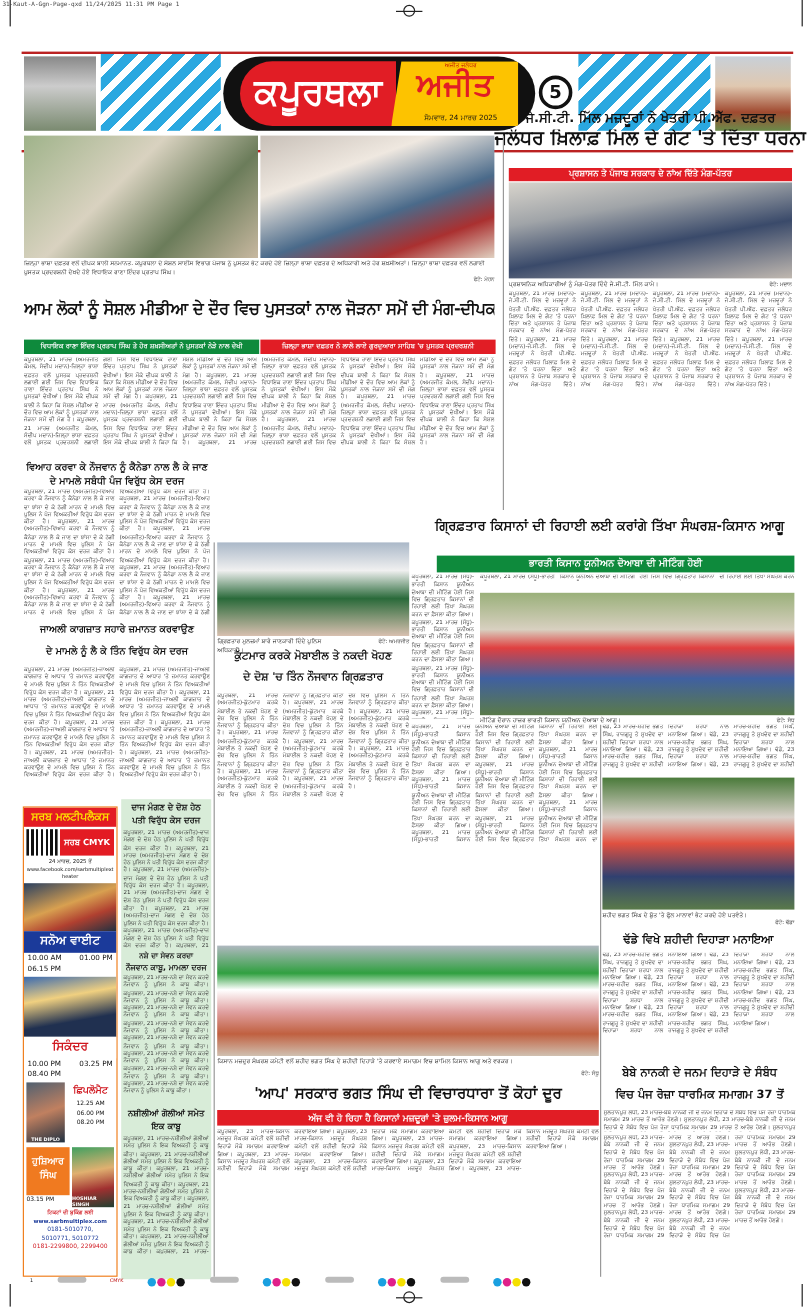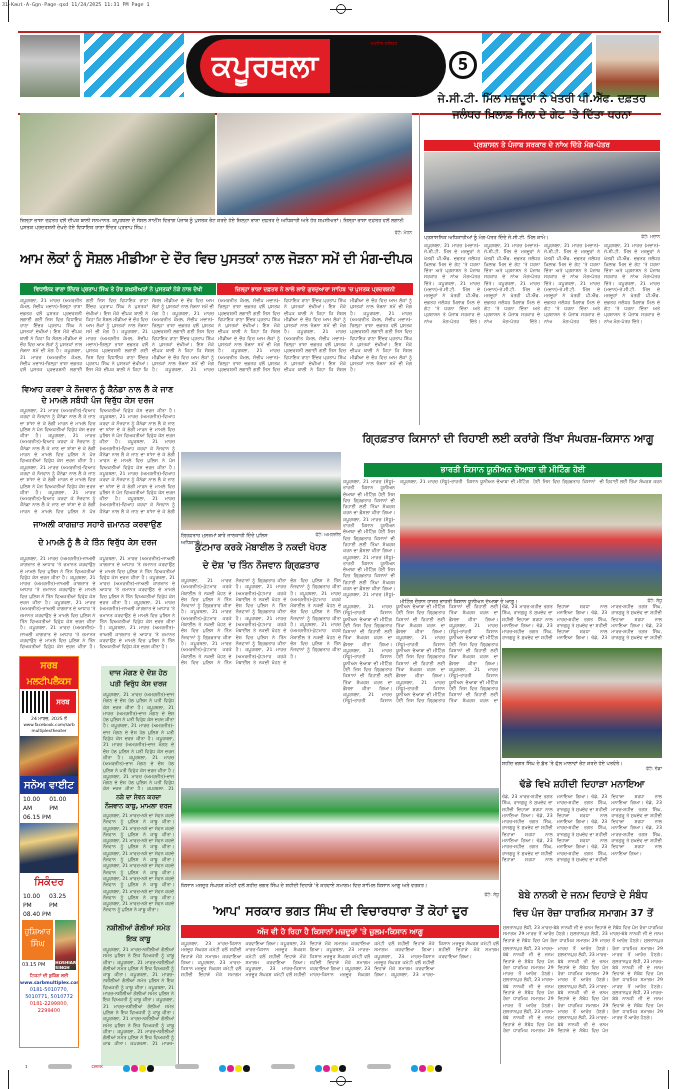--- a/index.html
+++ b/index.html
@@ -1,20 +1,20 @@
 <!DOCTYPE html>
 <html><head>
 <meta charset="utf-8">
 <style>
 *{box-sizing:border-box;margin:0;padding:0}
 body{width:677px;height:1089px;background:#fff;position:relative;overflow:hidden;font-family:"DejaVu Sans",sans-serif;color:#111}
 .abs{position:absolute}
 .slug{left:2px;top:1px;font-size:5px;color:#444;font-family:"DejaVu Sans Mono",monospace;white-space:nowrap}
 .crop{background:#222}
-.masthead{left:18px;top:31px;width:643px;height:84px;border-top:2px solid #b22;border-bottom:2px solid #b22;background:#fff;overflow:hidden}
+.masthead{left:18px;top:43px;width:643px;height:84px;border-top:2px solid #b22;border-bottom:2px solid #b22;background:#fff;overflow:hidden}
 .mh-pattern{position:absolute;top:0;height:64px;background:repeating-linear-gradient(135deg,#2aa8e0 0 8px,#fff 8px 14px)}
 .mh-photo{position:absolute;top:2px;width:60px;height:62px;background:linear-gradient(#888,#ccc 40%,#7a8a70)}
 .mh-center{position:absolute;left:168px;top:2px;width:260px;height:62px;border-radius:32px;background:#111;overflow:hidden}
 .mh-red{position:absolute;left:14px;top:4px;width:130px;height:54px;background:#e11d25;border-radius:28px 0 0 28px;color:#fff;font-weight:bold;font-size:30px;line-height:54px;text-align:center;font-family:"DejaVu Serif",serif}
 .mh-yellow{position:absolute;left:140px;top:4px;width:106px;height:54px;background:#fdc300;color:#e11d25;font-weight:bold;font-size:26px;line-height:40px;text-align:center;clip-path:polygon(8% 0,100% 0,100% 100%,0 100%)}
 .mh-kicker{position:absolute;left:150px;top:5px;width:96px;font-size:5px;color:#b00;text-align:center}
 .mh-date{position:absolute;left:150px;top:48px;width:96px;font-size:6px;color:#111;text-align:center}
 .mh-page{position:absolute;left:431px;top:18px;width:28px;height:28px;border:3px solid #111;border-radius:50%;font-weight:bold;font-size:15px;text-align:center;line-height:22px}
 .photo{background:linear-gradient(135deg,#9fb38a,#d9d2c0 40%,#6b7c5a 70%,#c8b8a0)}
 .photo2{background:linear-gradient(160deg,#c8c0b8,#efe8e0 30%,#4a6a8a 60%,#aa3030 80%,#e0d0c0)}
@@ -45,35 +45,36 @@
 <div class="abs crop" style="left:330px;top:9px;width:22px;height:1px"></div>
 <div class="abs" style="left:336px;top:4px;width:10px;height:10px;border:1px solid #222;border-radius:50%"></div>
 <div class="abs crop" style="left:8px;top:0;width:1px;height:22px"></div>
 <div class="abs crop" style="left:668px;top:0;width:1px;height:22px"></div>
 
 <div class="abs masthead">
   <div class="mh-photo" style="left:2px"></div>
   <div class="mh-pattern" style="left:66px;width:100px"></div>
   <div class="mh-center">
     <div class="mh-red">ਕਪੂਰਥਲਾ</div>
+    <div class="mh-yellow">ਅਜੀਤ</div>
     <div class="mh-kicker">ਅਜੀਤ ਜਲੰਧਰ</div>
     <div class="mh-date">ਸੋਮਵਾਰ, 24 ਮਾਰਚ 2025</div>
   </div>
   <div class="mh-page">5</div>
   <div class="mh-pattern" style="left:464px;width:110px"></div>
   <div class="mh-photo" style="left:578px;width:63px;background:linear-gradient(#c8d0d8,#e0c8b0 40%,#a04a30 75%,#6a8a4a)"></div>
 </div>
 
 <div class="abs photo" style="left:20px;top:113px;width:195px;height:102px"></div>
 <div class="abs photo2" style="left:217px;top:113px;width:195px;height:102px"></div>
 <div class="abs cap" style="left:20px;top:217px;width:392px;height:20px;overflow:hidden">ਜ਼ਿਲ੍ਹਾ ਭਾਸ਼ਾ ਦਫ਼ਤਰ ਵਲੋਂ ਦੀਪਕ ਬਾਲੀ ਸਨਮਾਨਤ. ਕਪੂਰਥਲਾ ਦੇ ਸੋਸ਼ਲ ਸਾਈਂਸ ਵਿਭਾਗ ਪੰਜਾਬ ਨੂੰ ਪੁਸਤਕ ਭੇਟ ਕਰਦੇ ਹੋਏ ਜ਼ਿਲ੍ਹਾ ਭਾਸ਼ਾ ਦਫ਼ਤਰ ਦੇ ਅਧਿਕਾਰੀ ਅਤੇ ਹੋਰ ਸ਼ਖ਼ਸੀਅਤਾਂ। ਜ਼ਿਲ੍ਹਾ ਭਾਸ਼ਾ ਦਫ਼ਤਰ ਵਲੋਂ ਲਗਾਈ ਪੁਸਤਕ ਪ੍ਰਦਰਸ਼ਨੀ ਦੇਖਦੇ ਹੋਏ ਵਿਧਾਇਕ ਰਾਣਾ ਇੰਦਰ ਪ੍ਰਤਾਪ ਸਿੰਘ।</div>
 <div class="abs credit" style="left:340px;top:230px;width:72px">ਫੋਟੋ: ਮੋਹਨ</div>
 
 <div class="abs hl" style="left:412px;top:92px;width:260px;font-size:11px;line-height:14px">ਜੇ.ਸੀ.ਟੀ. ਮਿੱਲ ਮਜ਼ਦੂਰਾਂ ਨੇ ਖੇਤਰੀ ਪੀ.ਐੱਫ. ਦਫ਼ਤਰ</div>
-<div class="abs hl" style="left:412px;top:108px;width:260px;font-size:11px;line-height:14px">ਜਲੰਧਰ ਖ਼ਿਲਾਫ਼ ਮਿਲ ਦੇ ਗੇਟ 'ਤੇ ਦਿੱਤਾ ਧਰਨਾ</div>
+<div class="abs hl" style="left:412px;top:108px;width:260px;font-size:16px;line-height:14px">ਜਲੰਧਰ ਖ਼ਿਲਾਫ਼ ਮਿਲ ਦੇ ਗੇਟ 'ਤੇ ਦਿੱਤਾ ਧਰਨਾ</div>
 <div class="abs band" style="left:424px;top:140px;width:236px;background:#e11d25;font-size:7px;line-height:11px">ਪ੍ਰਸ਼ਾਸਨ ਤੇ ਪੰਜਾਬ ਸਰਕਾਰ ਦੇ ਨਾਂਅ ਦਿੱਤੇ ਮੰਗ-ਪੱਤਰ</div>
 <div class="abs photo3" style="left:424px;top:152px;width:236px;height:80px"></div>
 <div class="abs cap" style="left:424px;top:234px;width:200px">ਪ੍ਰਸ਼ਾਸਨਿਕ ਅਧਿਕਾਰੀਆਂ ਨੂੰ ਮੰਗ-ਪੱਤਰ ਦਿੰਦੇ ਜੇ.ਸੀ.ਟੀ. ਮਿੱਲ ਕਾਮੇ।</div>
 <div class="abs credit" style="left:620px;top:234px;width:40px">ਫੋਟੋ: ਮਦਾਨ</div>
 <div class="abs body" style="left:424px;top:243px;width:236px;height:182px;column-count:4;column-gap:4px">ਕਪੂਰਥਲਾ, 21 ਮਾਰਚ (ਮਦਾਨ)-ਜੇ.ਸੀ.ਟੀ. ਮਿੱਲ ਦੇ ਮਜ਼ਦੂਰਾਂ ਨੇ ਖੇਤਰੀ ਪੀ.ਐੱਫ. ਦਫ਼ਤਰ ਜਲੰਧਰ ਖ਼ਿਲਾਫ਼ ਮਿਲ ਦੇ ਗੇਟ 'ਤੇ ਧਰਨਾ ਦਿੱਤਾ ਅਤੇ ਪ੍ਰਸ਼ਾਸਨ ਤੇ ਪੰਜਾਬ ਸਰਕਾਰ ਦੇ ਨਾਂਅ ਮੰਗ-ਪੱਤਰ ਦਿੱਤੇ। ਕਪੂਰਥਲਾ, 21 ਮਾਰਚ (ਮਦਾਨ)-ਜੇ.ਸੀ.ਟੀ. ਮਿੱਲ ਦੇ ਮਜ਼ਦੂਰਾਂ ਨੇ ਖੇਤਰੀ ਪੀ.ਐੱਫ. ਦਫ਼ਤਰ ਜਲੰਧਰ ਖ਼ਿਲਾਫ਼ ਮਿਲ ਦੇ ਗੇਟ 'ਤੇ ਧਰਨਾ ਦਿੱਤਾ ਅਤੇ ਪ੍ਰਸ਼ਾਸਨ ਤੇ ਪੰਜਾਬ ਸਰਕਾਰ ਦੇ ਨਾਂਅ ਮੰਗ-ਪੱਤਰ ਦਿੱਤੇ। ਕਪੂਰਥਲਾ, 21 ਮਾਰਚ (ਮਦਾਨ)-ਜੇ.ਸੀ.ਟੀ. ਮਿੱਲ ਦੇ ਮਜ਼ਦੂਰਾਂ ਨੇ ਖੇਤਰੀ ਪੀ.ਐੱਫ. ਦਫ਼ਤਰ ਜਲੰਧਰ ਖ਼ਿਲਾਫ਼ ਮਿਲ ਦੇ ਗੇਟ 'ਤੇ ਧਰਨਾ ਦਿੱਤਾ ਅਤੇ ਪ੍ਰਸ਼ਾਸਨ ਤੇ ਪੰਜਾਬ ਸਰਕਾਰ ਦੇ ਨਾਂਅ ਮੰਗ-ਪੱਤਰ ਦਿੱਤੇ। ਕਪੂਰਥਲਾ, 21 ਮਾਰਚ (ਮਦਾਨ)-ਜੇ.ਸੀ.ਟੀ. ਮਿੱਲ ਦੇ ਮਜ਼ਦੂਰਾਂ ਨੇ ਖੇਤਰੀ ਪੀ.ਐੱਫ. ਦਫ਼ਤਰ ਜਲੰਧਰ ਖ਼ਿਲਾਫ਼ ਮਿਲ ਦੇ ਗੇਟ 'ਤੇ ਧਰਨਾ ਦਿੱਤਾ ਅਤੇ ਪ੍ਰਸ਼ਾਸਨ ਤੇ ਪੰਜਾਬ ਸਰਕਾਰ ਦੇ ਨਾਂਅ ਮੰਗ-ਪੱਤਰ ਦਿੱਤੇ। ਕਪੂਰਥਲਾ, 21 ਮਾਰਚ (ਮਦਾਨ)-ਜੇ.ਸੀ.ਟੀ. ਮਿੱਲ ਦੇ ਮਜ਼ਦੂਰਾਂ ਨੇ ਖੇਤਰੀ ਪੀ.ਐੱਫ. ਦਫ਼ਤਰ ਜਲੰਧਰ ਖ਼ਿਲਾਫ਼ ਮਿਲ ਦੇ ਗੇਟ 'ਤੇ ਧਰਨਾ ਦਿੱਤਾ ਅਤੇ ਪ੍ਰਸ਼ਾਸਨ ਤੇ ਪੰਜਾਬ ਸਰਕਾਰ ਦੇ ਨਾਂਅ ਮੰਗ-ਪੱਤਰ ਦਿੱਤੇ। ਕਪੂਰਥਲਾ, 21 ਮਾਰਚ (ਮਦਾਨ)-ਜੇ.ਸੀ.ਟੀ. ਮਿੱਲ ਦੇ ਮਜ਼ਦੂਰਾਂ ਨੇ ਖੇਤਰੀ ਪੀ.ਐੱਫ. ਦਫ਼ਤਰ ਜਲੰਧਰ ਖ਼ਿਲਾਫ਼ ਮਿਲ ਦੇ ਗੇਟ 'ਤੇ ਧਰਨਾ ਦਿੱਤਾ ਅਤੇ ਪ੍ਰਸ਼ਾਸਨ ਤੇ ਪੰਜਾਬ ਸਰਕਾਰ ਦੇ ਨਾਂਅ ਮੰਗ-ਪੱਤਰ ਦਿੱਤੇ। ਕਪੂਰਥਲਾ, 21 ਮਾਰਚ (ਮਦਾਨ)-ਜੇ.ਸੀ.ਟੀ. ਮਿੱਲ ਦੇ ਮਜ਼ਦੂਰਾਂ ਨੇ ਖੇਤਰੀ ਪੀ.ਐੱਫ. ਦਫ਼ਤਰ ਜਲੰਧਰ ਖ਼ਿਲਾਫ਼ ਮਿਲ ਦੇ ਗੇਟ 'ਤੇ ਧਰਨਾ ਦਿੱਤਾ ਅਤੇ ਪ੍ਰਸ਼ਾਸਨ ਤੇ ਪੰਜਾਬ ਸਰਕਾਰ ਦੇ ਨਾਂਅ ਮੰਗ-ਪੱਤਰ ਦਿੱਤੇ। ਕਪੂਰਥਲਾ, 21 ਮਾਰਚ (ਮਦਾਨ)-ਜੇ.ਸੀ.ਟੀ. ਮਿੱਲ ਦੇ ਮਜ਼ਦੂਰਾਂ ਨੇ ਖੇਤਰੀ ਪੀ.ਐੱਫ. ਦਫ਼ਤਰ ਜਲੰਧਰ ਖ਼ਿਲਾਫ਼ ਮਿਲ ਦੇ ਗੇਟ 'ਤੇ ਧਰਨਾ ਦਿੱਤਾ ਅਤੇ ਪ੍ਰਸ਼ਾਸਨ ਤੇ ਪੰਜਾਬ ਸਰਕਾਰ ਦੇ ਨਾਂਅ ਮੰਗ-ਪੱਤਰ ਦਿੱਤੇ। </div>
 
 <div class="abs hl" style="left:20px;top:247px;width:392px;font-size:13.5px;line-height:22px;letter-spacing:-0.3px">ਆਮ ਲੋਕਾਂ ਨੂੰ ਸੋਸ਼ਲ ਮੀਡੀਆ ਦੇ ਦੌਰ ਵਿਚ ਪੁਸਤਕਾਂ ਨਾਲ ਜੋੜਨਾ ਸਮੇਂ ਦੀ ਮੰਗ-ਦੀਪਕ ਬਾਲੀ</div>
 <div class="abs band" style="left:20px;top:283px;width:196px;background:#0e8a3c;font-size:5.6px;line-height:12px">ਵਿਧਾਇਕ ਰਾਣਾ ਇੰਦਰ ਪ੍ਰਤਾਪ ਸਿੰਘ ਤੇ ਹੋਰ ਸ਼ਖ਼ਸੀਅਤਾਂ ਨੇ ਪੁਸਤਕਾਂ ਨੇੜੇ ਨਾਲ ਦੇਖੀ</div>
 <div class="abs band" style="left:217px;top:283px;width:196px;background:#e11d25;font-size:5.6px;line-height:12px">ਜ਼ਿਲ੍ਹਾ ਭਾਸ਼ਾ ਦਫ਼ਤਰ ਨੇ ਲਾਲੋ ਲਾਏ ਗੁਰਦੁਆਰਾ ਸਾਹਿਬ 'ਚ ਪੁਸਤਕ ਪ੍ਰਦਰਸ਼ਨੀ</div>
 <div class="abs body" style="left:20px;top:298px;width:392px;height:82px;column-count:6;column-gap:4px">ਕਪੂਰਥਲਾ, 21 ਮਾਰਚ (ਅਮਰਜੀਤ ਕੋਮਲ, ਸੰਦੀਪ ਮਦਾਨ)-ਜ਼ਿਲ੍ਹਾ ਭਾਸ਼ਾ ਦਫ਼ਤਰ ਵਲੋਂ ਪੁਸਤਕ ਪ੍ਰਦਰਸ਼ਨੀ ਲਗਾਈ ਗਈ ਜਿਸ ਵਿਚ ਵਿਧਾਇਕ ਰਾਣਾ ਇੰਦਰ ਪ੍ਰਤਾਪ ਸਿੰਘ ਨੇ ਪੁਸਤਕਾਂ ਦੇਖੀਆਂ। ਇਸ ਮੌਕੇ ਦੀਪਕ ਬਾਲੀ ਨੇ ਕਿਹਾ ਕਿ ਸੋਸ਼ਲ ਮੀਡੀਆ ਦੇ ਦੌਰ ਵਿਚ ਆਮ ਲੋਕਾਂ ਨੂੰ ਪੁਸਤਕਾਂ ਨਾਲ ਜੋੜਨਾ ਸਮੇਂ ਦੀ ਮੰਗ ਹੈ। ਕਪੂਰਥਲਾ, 21 ਮਾਰਚ (ਅਮਰਜੀਤ ਕੋਮਲ, ਸੰਦੀਪ ਮਦਾਨ)-ਜ਼ਿਲ੍ਹਾ ਭਾਸ਼ਾ ਦਫ਼ਤਰ ਵਲੋਂ ਪੁਸਤਕ ਪ੍ਰਦਰਸ਼ਨੀ ਲਗਾਈ ਗਈ ਜਿਸ ਵਿਚ ਵਿਧਾਇਕ ਰਾਣਾ ਇੰਦਰ ਪ੍ਰਤਾਪ ਸਿੰਘ ਨੇ ਪੁਸਤਕਾਂ ਦੇਖੀਆਂ। ਇਸ ਮੌਕੇ ਦੀਪਕ ਬਾਲੀ ਨੇ ਕਿਹਾ ਕਿ ਸੋਸ਼ਲ ਮੀਡੀਆ ਦੇ ਦੌਰ ਵਿਚ ਆਮ ਲੋਕਾਂ ਨੂੰ ਪੁਸਤਕਾਂ ਨਾਲ ਜੋੜਨਾ ਸਮੇਂ ਦੀ ਮੰਗ ਹੈ। ਕਪੂਰਥਲਾ, 21 ਮਾਰਚ (ਅਮਰਜੀਤ ਕੋਮਲ, ਸੰਦੀਪ ਮਦਾਨ)-ਜ਼ਿਲ੍ਹਾ ਭਾਸ਼ਾ ਦਫ਼ਤਰ ਵਲੋਂ ਪੁਸਤਕ ਪ੍ਰਦਰਸ਼ਨੀ ਲਗਾਈ ਗਈ ਜਿਸ ਵਿਚ ਵਿਧਾਇਕ ਰਾਣਾ ਇੰਦਰ ਪ੍ਰਤਾਪ ਸਿੰਘ ਨੇ ਪੁਸਤਕਾਂ ਦੇਖੀਆਂ। ਇਸ ਮੌਕੇ ਦੀਪਕ ਬਾਲੀ ਨੇ ਕਿਹਾ ਕਿ ਸੋਸ਼ਲ ਮੀਡੀਆ ਦੇ ਦੌਰ ਵਿਚ ਆਮ ਲੋਕਾਂ ਨੂੰ ਪੁਸਤਕਾਂ ਨਾਲ ਜੋੜਨਾ ਸਮੇਂ ਦੀ ਮੰਗ ਹੈ। ਕਪੂਰਥਲਾ, 21 ਮਾਰਚ (ਅਮਰਜੀਤ ਕੋਮਲ, ਸੰਦੀਪ ਮਦਾਨ)-ਜ਼ਿਲ੍ਹਾ ਭਾਸ਼ਾ ਦਫ਼ਤਰ ਵਲੋਂ ਪੁਸਤਕ ਪ੍ਰਦਰਸ਼ਨੀ ਲਗਾਈ ਗਈ ਜਿਸ ਵਿਚ ਵਿਧਾਇਕ ਰਾਣਾ ਇੰਦਰ ਪ੍ਰਤਾਪ ਸਿੰਘ ਨੇ ਪੁਸਤਕਾਂ ਦੇਖੀਆਂ। ਇਸ ਮੌਕੇ ਦੀਪਕ ਬਾਲੀ ਨੇ ਕਿਹਾ ਕਿ ਸੋਸ਼ਲ ਮੀਡੀਆ ਦੇ ਦੌਰ ਵਿਚ ਆਮ ਲੋਕਾਂ ਨੂੰ ਪੁਸਤਕਾਂ ਨਾਲ ਜੋੜਨਾ ਸਮੇਂ ਦੀ ਮੰਗ ਹੈ। ਕਪੂਰਥਲਾ, 21 ਮਾਰਚ (ਅਮਰਜੀਤ ਕੋਮਲ, ਸੰਦੀਪ ਮਦਾਨ)-ਜ਼ਿਲ੍ਹਾ ਭਾਸ਼ਾ ਦਫ਼ਤਰ ਵਲੋਂ ਪੁਸਤਕ ਪ੍ਰਦਰਸ਼ਨੀ ਲਗਾਈ ਗਈ ਜਿਸ ਵਿਚ ਵਿਧਾਇਕ ਰਾਣਾ ਇੰਦਰ ਪ੍ਰਤਾਪ ਸਿੰਘ ਨੇ ਪੁਸਤਕਾਂ ਦੇਖੀਆਂ। ਇਸ ਮੌਕੇ ਦੀਪਕ ਬਾਲੀ ਨੇ ਕਿਹਾ ਕਿ ਸੋਸ਼ਲ ਮੀਡੀਆ ਦੇ ਦੌਰ ਵਿਚ ਆਮ ਲੋਕਾਂ ਨੂੰ ਪੁਸਤਕਾਂ ਨਾਲ ਜੋੜਨਾ ਸਮੇਂ ਦੀ ਮੰਗ ਹੈ। ਕਪੂਰਥਲਾ, 21 ਮਾਰਚ (ਅਮਰਜੀਤ ਕੋਮਲ, ਸੰਦੀਪ ਮਦਾਨ)-ਜ਼ਿਲ੍ਹਾ ਭਾਸ਼ਾ ਦਫ਼ਤਰ ਵਲੋਂ ਪੁਸਤਕ ਪ੍ਰਦਰਸ਼ਨੀ ਲਗਾਈ ਗਈ ਜਿਸ ਵਿਚ ਵਿਧਾਇਕ ਰਾਣਾ ਇੰਦਰ ਪ੍ਰਤਾਪ ਸਿੰਘ ਨੇ ਪੁਸਤਕਾਂ ਦੇਖੀਆਂ। ਇਸ ਮੌਕੇ ਦੀਪਕ ਬਾਲੀ ਨੇ ਕਿਹਾ ਕਿ ਸੋਸ਼ਲ ਮੀਡੀਆ ਦੇ ਦੌਰ ਵਿਚ ਆਮ ਲੋਕਾਂ ਨੂੰ ਪੁਸਤਕਾਂ ਨਾਲ ਜੋੜਨਾ ਸਮੇਂ ਦੀ ਮੰਗ ਹੈ। ਕਪੂਰਥਲਾ, 21 ਮਾਰਚ (ਅਮਰਜੀਤ ਕੋਮਲ, ਸੰਦੀਪ ਮਦਾਨ)-ਜ਼ਿਲ੍ਹਾ ਭਾਸ਼ਾ ਦਫ਼ਤਰ ਵਲੋਂ ਪੁਸਤਕ ਪ੍ਰਦਰਸ਼ਨੀ ਲਗਾਈ ਗਈ ਜਿਸ ਵਿਚ ਵਿਧਾਇਕ ਰਾਣਾ ਇੰਦਰ ਪ੍ਰਤਾਪ ਸਿੰਘ ਨੇ ਪੁਸਤਕਾਂ ਦੇਖੀਆਂ। ਇਸ ਮੌਕੇ ਦੀਪਕ ਬਾਲੀ ਨੇ ਕਿਹਾ ਕਿ ਸੋਸ਼ਲ ਮੀਡੀਆ ਦੇ ਦੌਰ ਵਿਚ ਆਮ ਲੋਕਾਂ ਨੂੰ ਪੁਸਤਕਾਂ ਨਾਲ ਜੋੜਨਾ ਸਮੇਂ ਦੀ ਮੰਗ ਹੈ। ਕਪੂਰਥਲਾ, 21 ਮਾਰਚ (ਅਮਰਜੀਤ ਕੋਮਲ, ਸੰਦੀਪ ਮਦਾਨ)-ਜ਼ਿਲ੍ਹਾ ਭਾਸ਼ਾ ਦਫ਼ਤਰ ਵਲੋਂ ਪੁਸਤਕ ਪ੍ਰਦਰਸ਼ਨੀ ਲਗਾਈ ਗਈ ਜਿਸ ਵਿਚ ਵਿਧਾਇਕ ਰਾਣਾ ਇੰਦਰ ਪ੍ਰਤਾਪ ਸਿੰਘ ਨੇ ਪੁਸਤਕਾਂ ਦੇਖੀਆਂ। ਇਸ ਮੌਕੇ ਦੀਪਕ ਬਾਲੀ ਨੇ ਕਿਹਾ ਕਿ ਸੋਸ਼ਲ ਮੀਡੀਆ ਦੇ ਦੌਰ ਵਿਚ ਆਮ ਲੋਕਾਂ ਨੂੰ ਪੁਸਤਕਾਂ ਨਾਲ ਜੋੜਨਾ ਸਮੇਂ ਦੀ ਮੰਗ ਹੈ। </div>
@@ -123,21 +124,21 @@
 <div class="abs credit" style="left:460px;top:892px;width:39px">ਫੋਟੋ: ਸੰਧੂ</div>
 <div class="abs hl" style="left:181px;top:902px;width:318px;font-size:12.5px;line-height:18px">'ਆਪ' ਸਰਕਾਰ ਭਗਤ ਸਿੰਘ ਦੀ ਵਿਚਾਰਧਾਰਾ ਤੋਂ ਕੋਹਾਂ ਦੂਰ</div>
 <div class="abs band" style="left:181px;top:925px;width:318px;background:#e11d25;font-size:7.5px;line-height:13px">ਅੱਜ ਵੀ ਹੋ ਰਿਹਾ ਹੈ ਕਿਸਾਨਾਂ ਮਜ਼ਦੂਰਾਂ 'ਤੇ ਜ਼ੁਲਮ-ਕਿਸਾਨ ਆਗੂ</div>
 <div class="abs body" style="left:181px;top:941px;width:318px;height:122px;column-count:5;column-gap:4px">ਕਪੂਰਥਲਾ, 23 ਮਾਰਚ-ਕਿਸਾਨ ਮਜ਼ਦੂਰ ਸੰਘਰਸ਼ ਕਮੇਟੀ ਵਲੋਂ ਸ਼ਹੀਦੀ ਦਿਹਾੜੇ ਮੌਕੇ ਸਮਾਗਮ ਕਰਵਾਇਆ ਗਿਆ। ਕਪੂਰਥਲਾ, 23 ਮਾਰਚ-ਕਿਸਾਨ ਮਜ਼ਦੂਰ ਸੰਘਰਸ਼ ਕਮੇਟੀ ਵਲੋਂ ਸ਼ਹੀਦੀ ਦਿਹਾੜੇ ਮੌਕੇ ਸਮਾਗਮ ਕਰਵਾਇਆ ਗਿਆ। ਕਪੂਰਥਲਾ, 23 ਮਾਰਚ-ਕਿਸਾਨ ਮਜ਼ਦੂਰ ਸੰਘਰਸ਼ ਕਮੇਟੀ ਵਲੋਂ ਸ਼ਹੀਦੀ ਦਿਹਾੜੇ ਮੌਕੇ ਸਮਾਗਮ ਕਰਵਾਇਆ ਗਿਆ। ਕਪੂਰਥਲਾ, 23 ਮਾਰਚ-ਕਿਸਾਨ ਮਜ਼ਦੂਰ ਸੰਘਰਸ਼ ਕਮੇਟੀ ਵਲੋਂ ਸ਼ਹੀਦੀ ਦਿਹਾੜੇ ਮੌਕੇ ਸਮਾਗਮ ਕਰਵਾਇਆ ਗਿਆ। ਕਪੂਰਥਲਾ, 23 ਮਾਰਚ-ਕਿਸਾਨ ਮਜ਼ਦੂਰ ਸੰਘਰਸ਼ ਕਮੇਟੀ ਵਲੋਂ ਸ਼ਹੀਦੀ ਦਿਹਾੜੇ ਮੌਕੇ ਸਮਾਗਮ ਕਰਵਾਇਆ ਗਿਆ। ਕਪੂਰਥਲਾ, 23 ਮਾਰਚ-ਕਿਸਾਨ ਮਜ਼ਦੂਰ ਸੰਘਰਸ਼ ਕਮੇਟੀ ਵਲੋਂ ਸ਼ਹੀਦੀ ਦਿਹਾੜੇ ਮੌਕੇ ਸਮਾਗਮ ਕਰਵਾਇਆ ਗਿਆ। ਕਪੂਰਥਲਾ, 23 ਮਾਰਚ-ਕਿਸਾਨ ਮਜ਼ਦੂਰ ਸੰਘਰਸ਼ ਕਮੇਟੀ ਵਲੋਂ ਸ਼ਹੀਦੀ ਦਿਹਾੜੇ ਮੌਕੇ ਸਮਾਗਮ ਕਰਵਾਇਆ ਗਿਆ। ਕਪੂਰਥਲਾ, 23 ਮਾਰਚ-ਕਿਸਾਨ ਮਜ਼ਦੂਰ ਸੰਘਰਸ਼ ਕਮੇਟੀ ਵਲੋਂ ਸ਼ਹੀਦੀ ਦਿਹਾੜੇ ਮੌਕੇ ਸਮਾਗਮ ਕਰਵਾਇਆ ਗਿਆ। </div>
 
 <div class="abs hl" style="left:503px;top:888px;width:160px;font-size:9.5px;line-height:14px">ਬੇਬੇ ਨਾਨਕੀ ਦੇ ਜਨਮ ਦਿਹਾੜੇ ਦੇ ਸੰਬੰਧ</div>
 <div class="abs hl" style="left:503px;top:906px;width:160px;font-size:9.5px;line-height:14px">ਵਿਚ ਪੰਜ ਰੋਜ਼ਾ ਧਾਰਮਿਕ ਸਮਾਗਮ 37 ਤੋਂ</div>
 <div class="abs body" style="left:503px;top:925px;width:160px;height:18px">ਸੁਲਤਾਨਪੁਰ ਲੋਧੀ, 23 ਮਾਰਚ-ਬੇਬੇ ਨਾਨਕੀ ਜੀ ਦੇ ਜਨਮ ਦਿਹਾੜੇ ਦੇ ਸੰਬੰਧ ਵਿਚ ਪੰਜ ਰੋਜ਼ਾ ਧਾਰਮਿਕ ਸਮਾਗਮ 29 ਮਾਰਚ ਤੋਂ ਆਰੰਭ ਹੋਣਗੇ। ਸੁਲਤਾਨਪੁਰ ਲੋਧੀ, 23 ਮਾਰਚ-ਬੇਬੇ ਨਾਨਕੀ ਜੀ ਦੇ ਜਨਮ ਦਿਹਾੜੇ ਦੇ ਸੰਬੰਧ ਵਿਚ ਪੰਜ ਰੋਜ਼ਾ ਧਾਰਮਿਕ ਸਮਾਗਮ 29 ਮਾਰਚ ਤੋਂ ਆਰੰਭ ਹੋਣਗੇ। ਸੁਲਤਾਨਪੁਰ ਲੋਧੀ, 23 ਮਾਰਚ-ਬੇਬੇ ਨਾਨਕੀ ਜੀ ਦੇ ਜਨਮ ਦਿਹਾੜੇ ਦੇ ਸੰਬੰਧ ਵਿਚ ਪੰਜ ਰੋਜ਼ਾ ਧਾਰਮਿਕ ਸਮਾਗਮ 29 ਮਾਰਚ ਤੋਂ ਆਰੰਭ ਹੋਣਗੇ। ਸੁਲਤਾਨਪੁਰ ਲੋਧੀ, 23 ਮਾਰਚ-ਬੇਬੇ ਨਾਨਕੀ ਜੀ ਦੇ ਜਨਮ ਦਿਹਾੜੇ ਦੇ ਸੰਬੰਧ ਵਿਚ ਪੰਜ ਰੋਜ਼ਾ ਧਾਰਮਿਕ ਸਮਾਗਮ 29 ਮਾਰਚ ਤੋਂ ਆਰੰਭ ਹੋਣਗੇ। ਸੁਲਤਾਨਪੁਰ ਲੋਧੀ, 23 ਮਾਰਚ-ਬੇਬੇ ਨਾਨਕੀ ਜੀ ਦੇ ਜਨਮ ਦਿਹਾੜੇ ਦੇ ਸੰਬੰਧ ਵਿਚ ਪੰਜ ਰੋਜ਼ਾ ਧਾਰਮਿਕ ਸਮਾਗਮ 29 ਮਾਰਚ ਤੋਂ ਆਰੰਭ ਹੋਣਗੇ। ਸੁਲਤਾਨਪੁਰ ਲੋਧੀ, 23 ਮਾਰਚ-ਬੇਬੇ ਨਾਨਕੀ ਜੀ ਦੇ ਜਨਮ ਦਿਹਾੜੇ ਦੇ ਸੰਬੰਧ ਵਿਚ ਪੰਜ ਰੋਜ਼ਾ ਧਾਰਮਿਕ ਸਮਾਗਮ 29 ਮਾਰਚ ਤੋਂ ਆਰੰਭ ਹੋਣਗੇ। ਸੁਲਤਾਨਪੁਰ ਲੋਧੀ, 23 ਮਾਰਚ-ਬੇਬੇ ਨਾਨਕੀ ਜੀ ਦੇ ਜਨਮ ਦਿਹਾੜੇ ਦੇ ਸੰਬੰਧ ਵਿਚ ਪੰਜ ਰੋਜ਼ਾ ਧਾਰਮਿਕ ਸਮਾਗਮ 29 ਮਾਰਚ ਤੋਂ ਆਰੰਭ ਹੋਣਗੇ। ਸੁਲਤਾਨਪੁਰ ਲੋਧੀ, 23 ਮਾਰਚ-ਬੇਬੇ ਨਾਨਕੀ ਜੀ ਦੇ ਜਨਮ ਦਿਹਾੜੇ ਦੇ ਸੰਬੰਧ ਵਿਚ ਪੰਜ ਰੋਜ਼ਾ ਧਾਰਮਿਕ ਸਮਾਗਮ 29 ਮਾਰਚ ਤੋਂ ਆਰੰਭ ਹੋਣਗੇ। </div>
 <div class="abs body" style="left:503px;top:946px;width:160px;height:117px;column-count:3;column-gap:4px">ਸੁਲਤਾਨਪੁਰ ਲੋਧੀ, 23 ਮਾਰਚ-ਬੇਬੇ ਨਾਨਕੀ ਜੀ ਦੇ ਜਨਮ ਦਿਹਾੜੇ ਦੇ ਸੰਬੰਧ ਵਿਚ ਪੰਜ ਰੋਜ਼ਾ ਧਾਰਮਿਕ ਸਮਾਗਮ 29 ਮਾਰਚ ਤੋਂ ਆਰੰਭ ਹੋਣਗੇ। ਸੁਲਤਾਨਪੁਰ ਲੋਧੀ, 23 ਮਾਰਚ-ਬੇਬੇ ਨਾਨਕੀ ਜੀ ਦੇ ਜਨਮ ਦਿਹਾੜੇ ਦੇ ਸੰਬੰਧ ਵਿਚ ਪੰਜ ਰੋਜ਼ਾ ਧਾਰਮਿਕ ਸਮਾਗਮ 29 ਮਾਰਚ ਤੋਂ ਆਰੰਭ ਹੋਣਗੇ। ਸੁਲਤਾਨਪੁਰ ਲੋਧੀ, 23 ਮਾਰਚ-ਬੇਬੇ ਨਾਨਕੀ ਜੀ ਦੇ ਜਨਮ ਦਿਹਾੜੇ ਦੇ ਸੰਬੰਧ ਵਿਚ ਪੰਜ ਰੋਜ਼ਾ ਧਾਰਮਿਕ ਸਮਾਗਮ 29 ਮਾਰਚ ਤੋਂ ਆਰੰਭ ਹੋਣਗੇ। ਸੁਲਤਾਨਪੁਰ ਲੋਧੀ, 23 ਮਾਰਚ-ਬੇਬੇ ਨਾਨਕੀ ਜੀ ਦੇ ਜਨਮ ਦਿਹਾੜੇ ਦੇ ਸੰਬੰਧ ਵਿਚ ਪੰਜ ਰੋਜ਼ਾ ਧਾਰਮਿਕ ਸਮਾਗਮ 29 ਮਾਰਚ ਤੋਂ ਆਰੰਭ ਹੋਣਗੇ। ਸੁਲਤਾਨਪੁਰ ਲੋਧੀ, 23 ਮਾਰਚ-ਬੇਬੇ ਨਾਨਕੀ ਜੀ ਦੇ ਜਨਮ ਦਿਹਾੜੇ ਦੇ ਸੰਬੰਧ ਵਿਚ ਪੰਜ ਰੋਜ਼ਾ ਧਾਰਮਿਕ ਸਮਾਗਮ 29 ਮਾਰਚ ਤੋਂ ਆਰੰਭ ਹੋਣਗੇ। ਸੁਲਤਾਨਪੁਰ ਲੋਧੀ, 23 ਮਾਰਚ-ਬੇਬੇ ਨਾਨਕੀ ਜੀ ਦੇ ਜਨਮ ਦਿਹਾੜੇ ਦੇ ਸੰਬੰਧ ਵਿਚ ਪੰਜ ਰੋਜ਼ਾ ਧਾਰਮਿਕ ਸਮਾਗਮ 29 ਮਾਰਚ ਤੋਂ ਆਰੰਭ ਹੋਣਗੇ। ਸੁਲਤਾਨਪੁਰ ਲੋਧੀ, 23 ਮਾਰਚ-ਬੇਬੇ ਨਾਨਕੀ ਜੀ ਦੇ ਜਨਮ ਦਿਹਾੜੇ ਦੇ ਸੰਬੰਧ ਵਿਚ ਪੰਜ ਰੋਜ਼ਾ ਧਾਰਮਿਕ ਸਮਾਗਮ 29 ਮਾਰਚ ਤੋਂ ਆਰੰਭ ਹੋਣਗੇ। ਸੁਲਤਾਨਪੁਰ ਲੋਧੀ, 23 ਮਾਰਚ-ਬੇਬੇ ਨਾਨਕੀ ਜੀ ਦੇ ਜਨਮ ਦਿਹਾੜੇ ਦੇ ਸੰਬੰਧ ਵਿਚ ਪੰਜ ਰੋਜ਼ਾ ਧਾਰਮਿਕ ਸਮਾਗਮ 29 ਮਾਰਚ ਤੋਂ ਆਰੰਭ ਹੋਣਗੇ। </div>
 
-<div class="abs ad" style="left:19px;top:656px;width:60px;height:392px;overflow:hidden">
+<div class="abs ad" style="left:19px;top:672px;width:79px;height:392px;overflow:hidden">
   <div class="ad-title">ਸਰਬ ਮਲਟੀਪਲੈਕਸ</div>
   <div style="display:flex;padding:2px;gap:2px;height:26px">
     <div style="width:26px;height:22px;background:repeating-linear-gradient(90deg,#111 0 2px,#fff 2px 4px)"></div>
     <div style="flex:1;background:#e31b23;color:#fff;font-size:7px;font-weight:bold;text-align:center;line-height:22px">ਸਰਬ CMYK</div>
   </div>
   <div style="font-size:4.5px;text-align:center;color:#111;line-height:7px">24 ਮਾਰਚ, 2025 ਤੋਂ</div>
   <div style="font-size:4.2px;text-align:center;color:#111;line-height:6px;word-break:break-all;padding:0 2px">www.facebook.com/sarbmultiplextheater</div>
   <div class="poster" style="height:40px;margin-top:2px"></div>
   <div class="movie-title">ਸਨੋਅ ਵਾਈਟ</div>
   <div class="times">
@@ -150,22 +151,31 @@
   <div class="poster" style="height:50px;margin-top:2px;background:linear-gradient(170deg,#3a6ab0,#f0d080 35%,#203050 70%)"></div>
   <div class="movie-title red">ਸਿਕੰਦਰ</div>
   <div class="times">
       <span>10.00 PM</span>
       <span>03.25 PM</span>
     </div>
   <div class="times">
       <span>08.40 PM</span>
     </div>
   <div style="display:flex;gap:2px;padding:2px;height:54px">
+    <div style="width:32px;background:linear-gradient(160deg,#506070,#c08060 50%,#203040);color:#fff;font-size:4px;font-weight:bold;display:flex;align-items:flex-end;justify-content:center">THE DIPLO</div>
+    <div style="flex:1">
+      <div style="color:#d01820;font-size:8px;font-weight:bold;text-align:center;line-height:14px">ਛਿਪਲੋਮੈਟ</div>
+      <div style="font-size:5px;line-height:8px;text-align:center">12.25 AM</div>
+      <div style="font-size:5px;line-height:8px;text-align:center">06.00 PM</div>
+      <div style="font-size:5px;line-height:8px;text-align:center">08.20 PM</div>
+    </div>
+  </div>
+  <div style="display:flex;gap:2px;padding:2px;height:54px">
     <div style="width:36px">
-      <div style="background:#f07a20;color:#fff;font-size:8px;font-weight:normal;text-align:center;line-height:12px;padding:6px 0;height:40px">ਹੁਸ਼ਿਆਰ ਸਿੰਘ</div>
+      <div style="background:#f07a20;color:#fff;font-size:8px;font-weight:bold;text-align:center;line-height:12px;padding:6px 0;height:40px">ਹੁਸ਼ਿਆਰ ਸਿੰਘ</div>
       <div style="font-size:5px;line-height:9px">03.15 PM</div>
     </div>
     <div style="flex:1;background:linear-gradient(170deg,#40a060,#e0b070 40%,#a03030 70%,#204030);color:#fff;font-size:4px;font-weight:bold;display:flex;align-items:flex-end;justify-content:center">HOSHIAR SINGH</div>
   </div>
   <div style="font-size:4.5px;color:#d01820;font-weight:bold;text-align:center;line-height:7px">ਟਿਕਟਾਂ ਦੀ ਬੁਕਿੰਗ ਲਈ</div>
   <div style="font-size:4.5px;color:#1b3a9a;font-weight:bold;text-align:center;line-height:7px">www.sarbmultiplex.com</div>
   <div style="font-size:5px;color:#1b3a9a;text-align:center;line-height:7px">0181-5010770,</div>
   <div style="font-size:5px;color:#1b3a9a;text-align:center;line-height:7px">5010771, 5010772</div>
   <div style="font-size:5px;color:#d01820;text-align:center;line-height:7px">0181-2299800, 2299400</div>
 </div>

